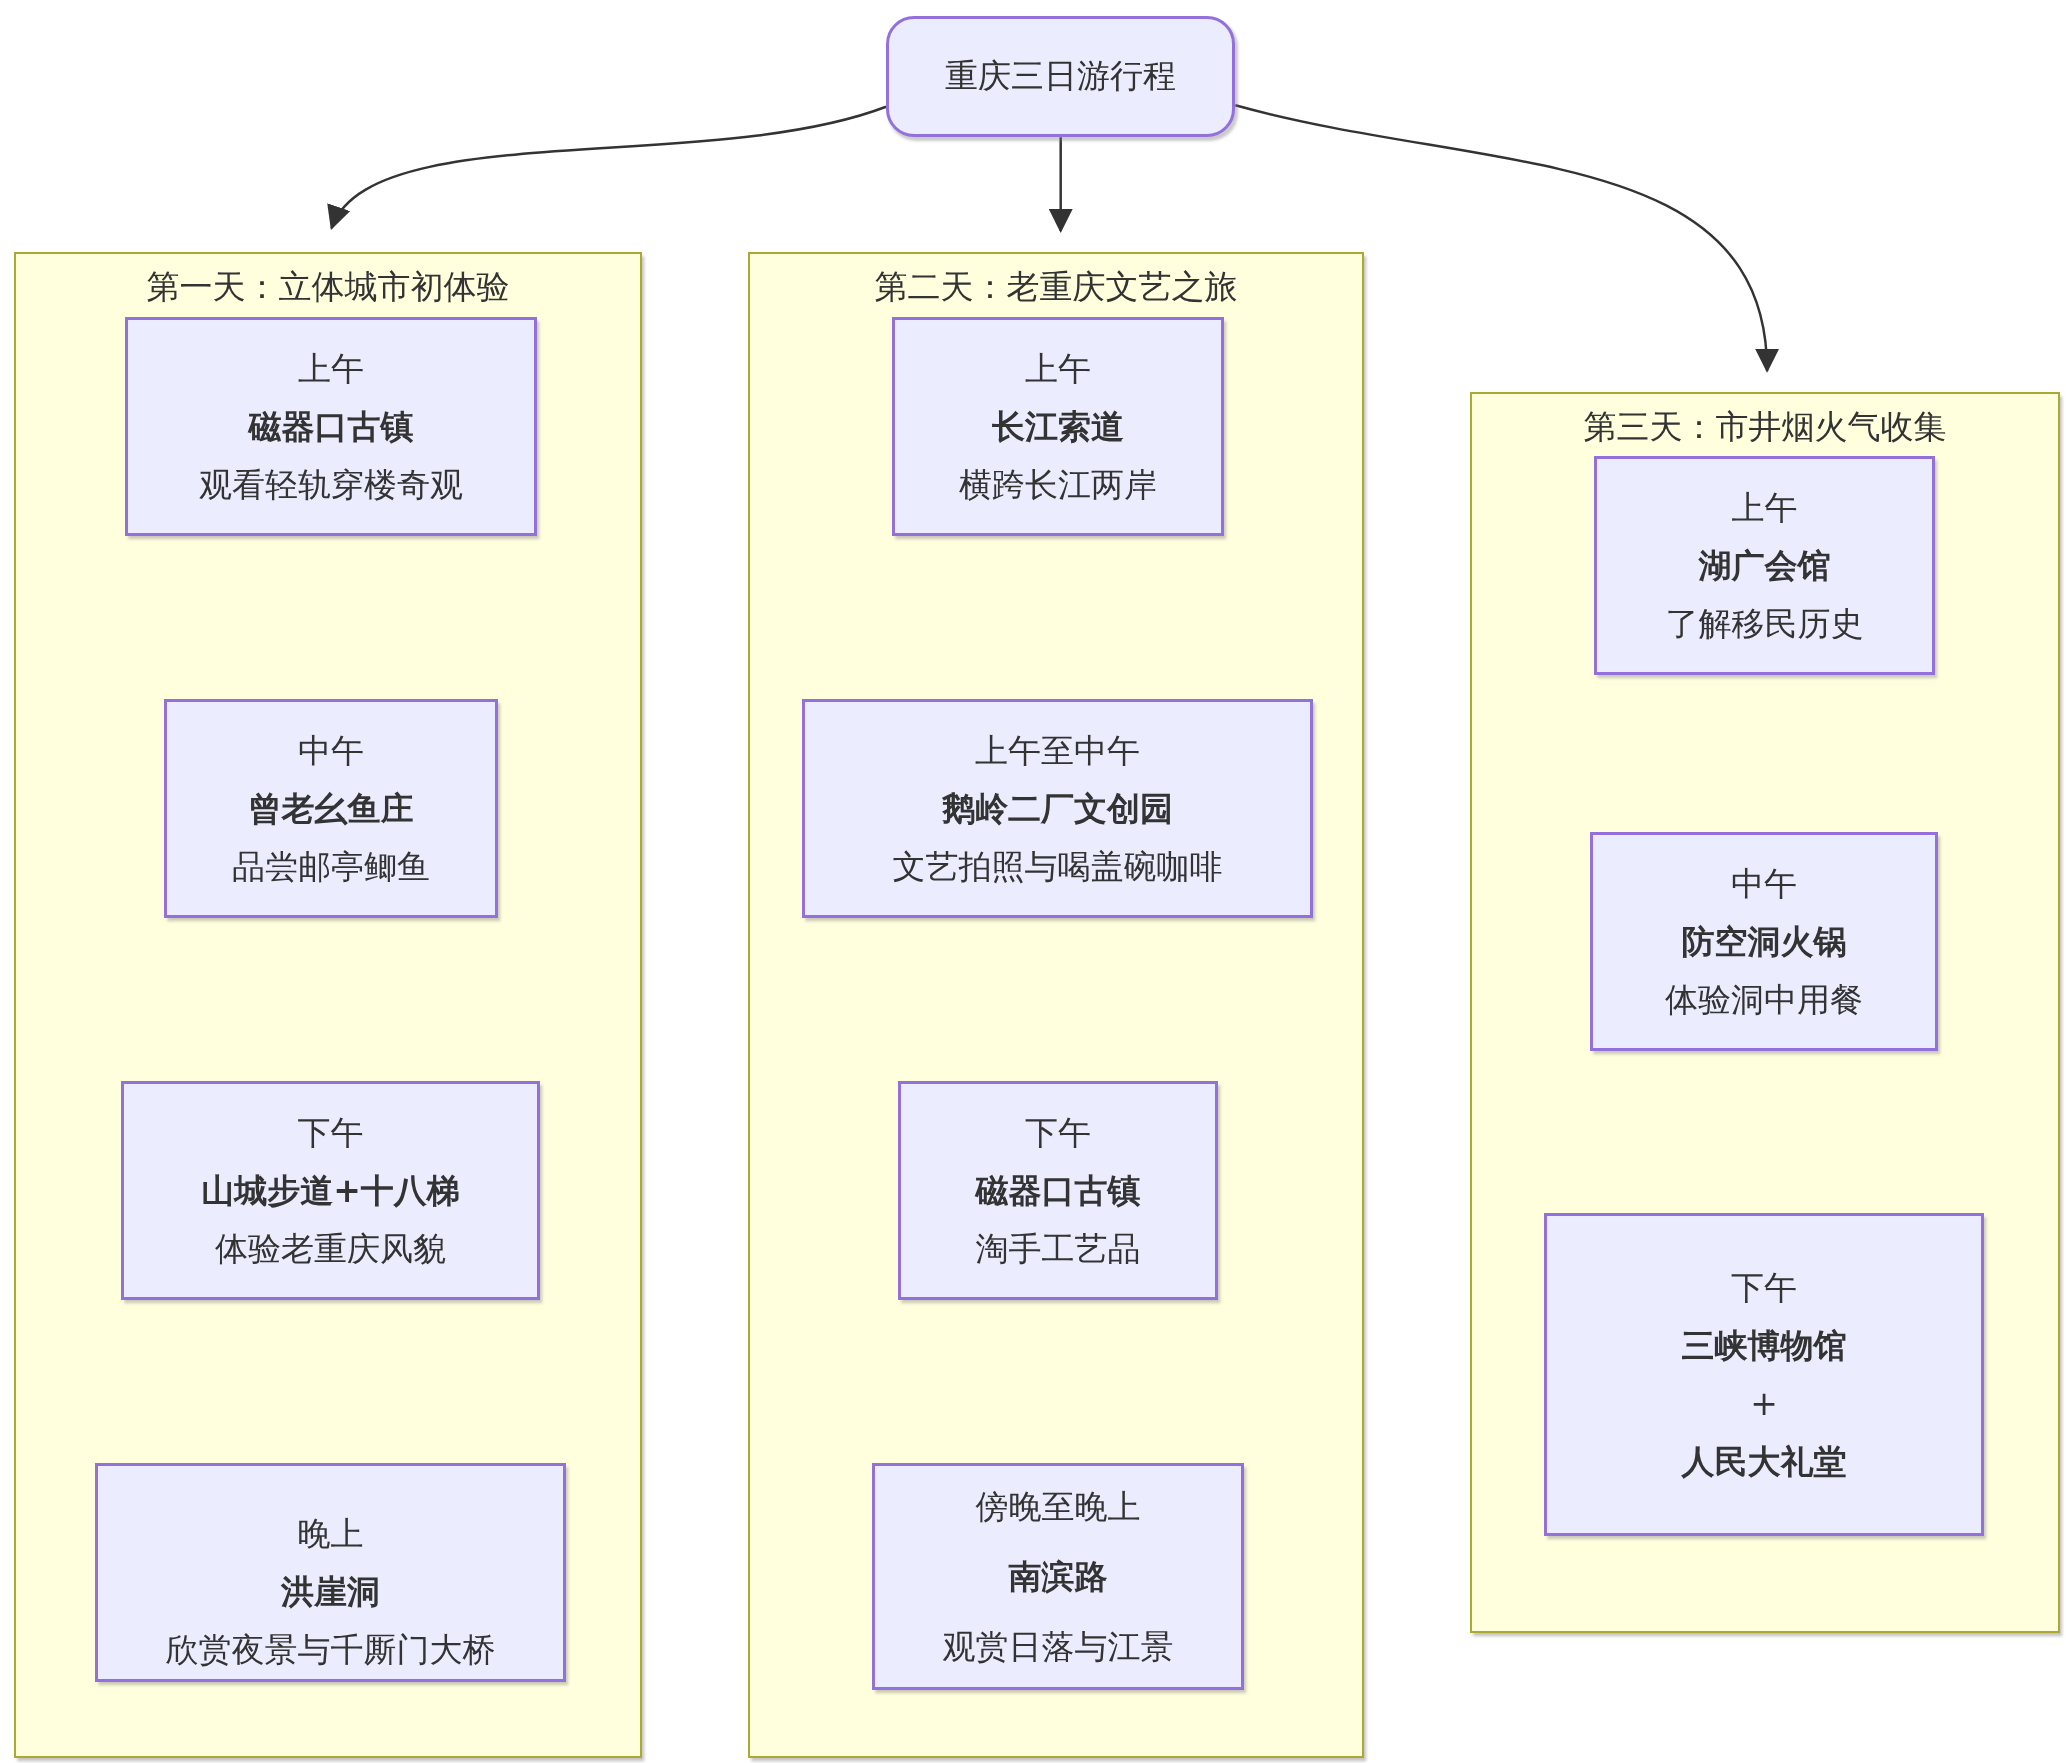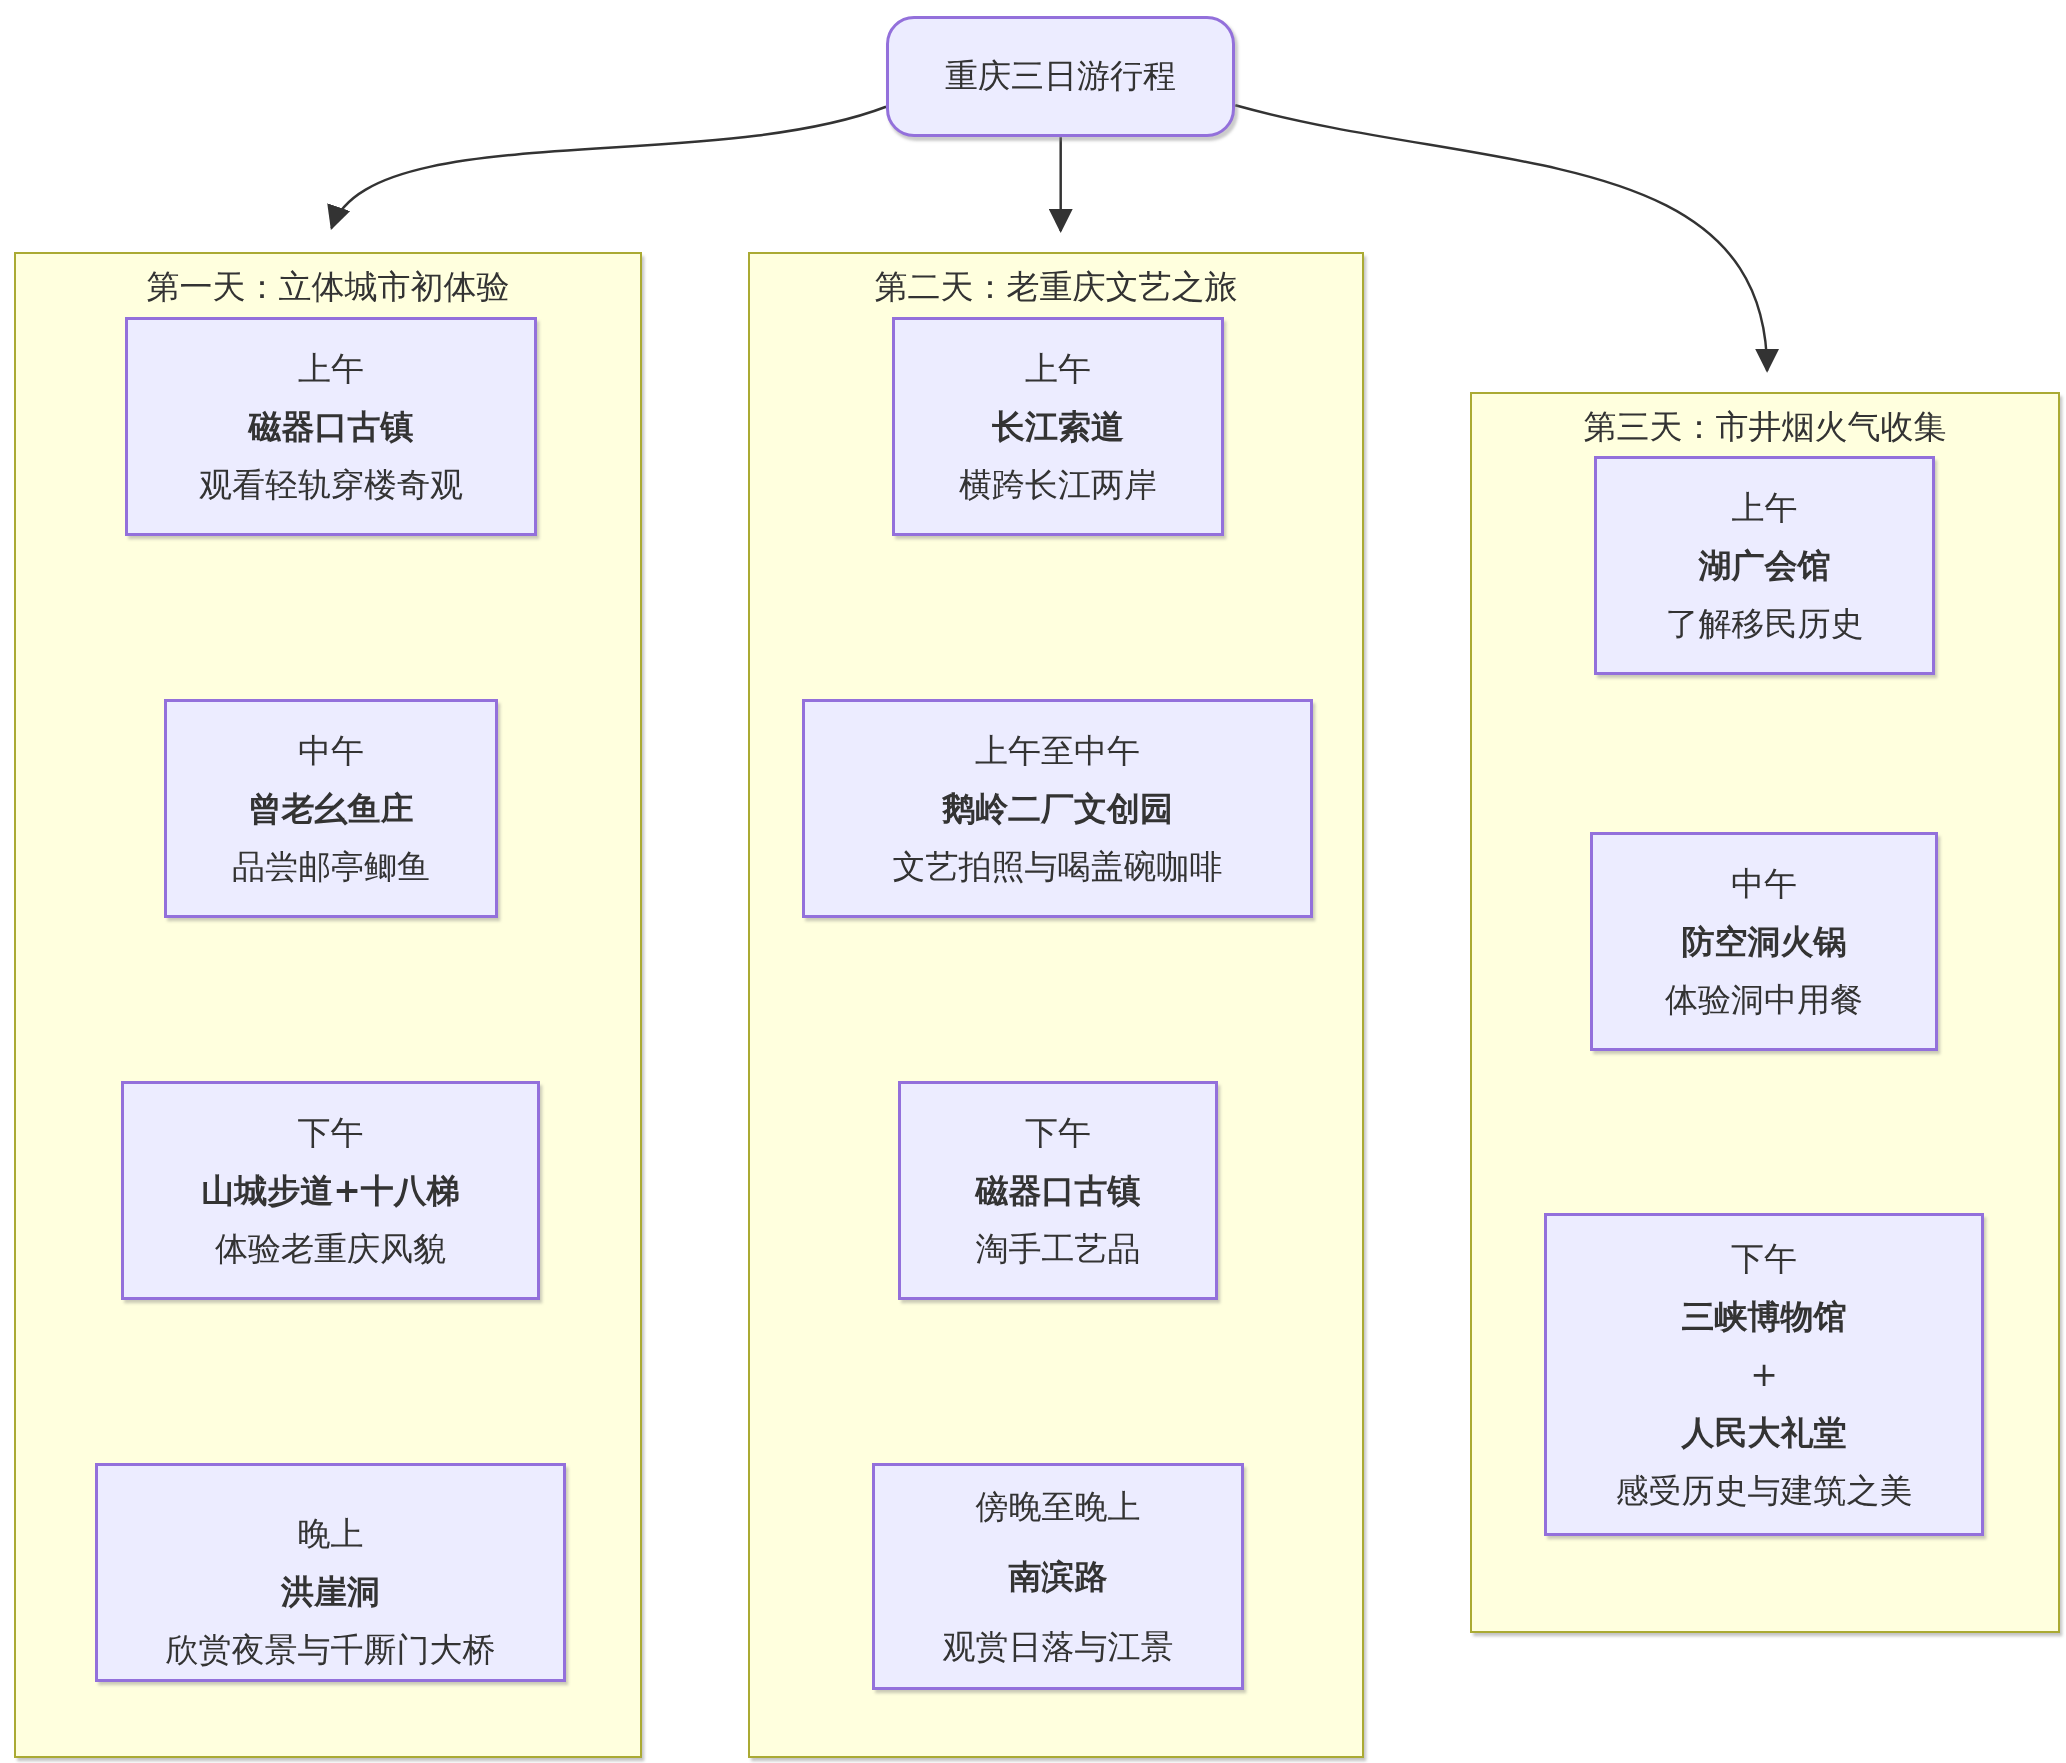--- a/index.html
+++ b/index.html
@@ -146,17 +146,16 @@
   <div class="node" id="n-c2">
     <div class="line time">中午</div>
     <div class="line place">防空洞火锅</div>
     <div class="line desc">体验洞中用餐</div>
   </div>
   <div class="node" id="n-c3">
     <div class="line time">下午</div>
     <div class="line place">三峡博物馆</div>
     <div class="line plus">+</div>
     <div class="line place">人民大礼堂</div>
-    <div class="line desc">感受历史与建筑之美</div>
   </div>
 
 </div>
 
 
 </body></html>

